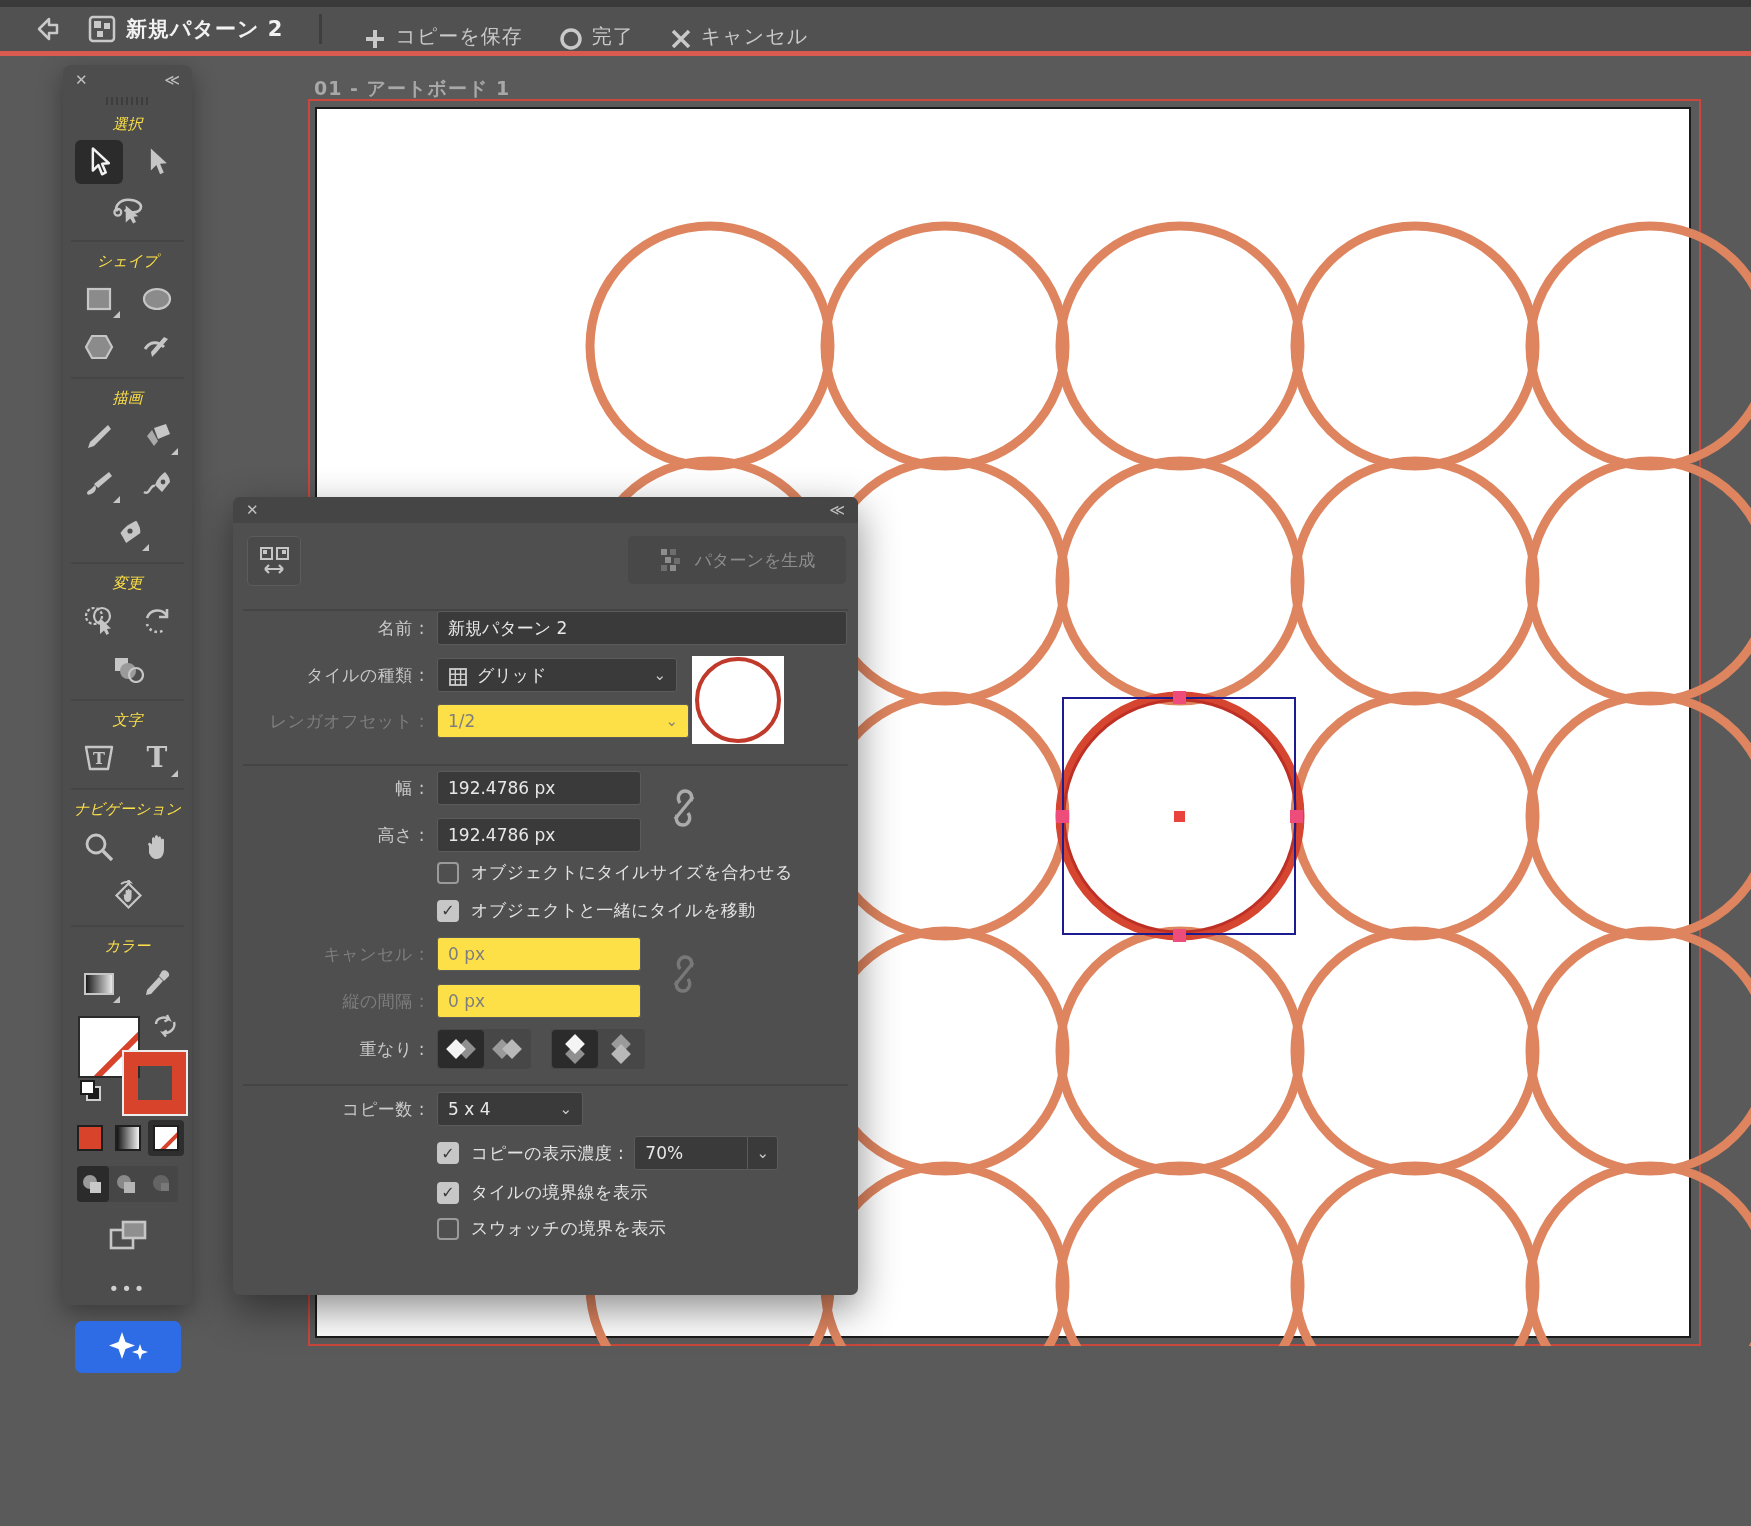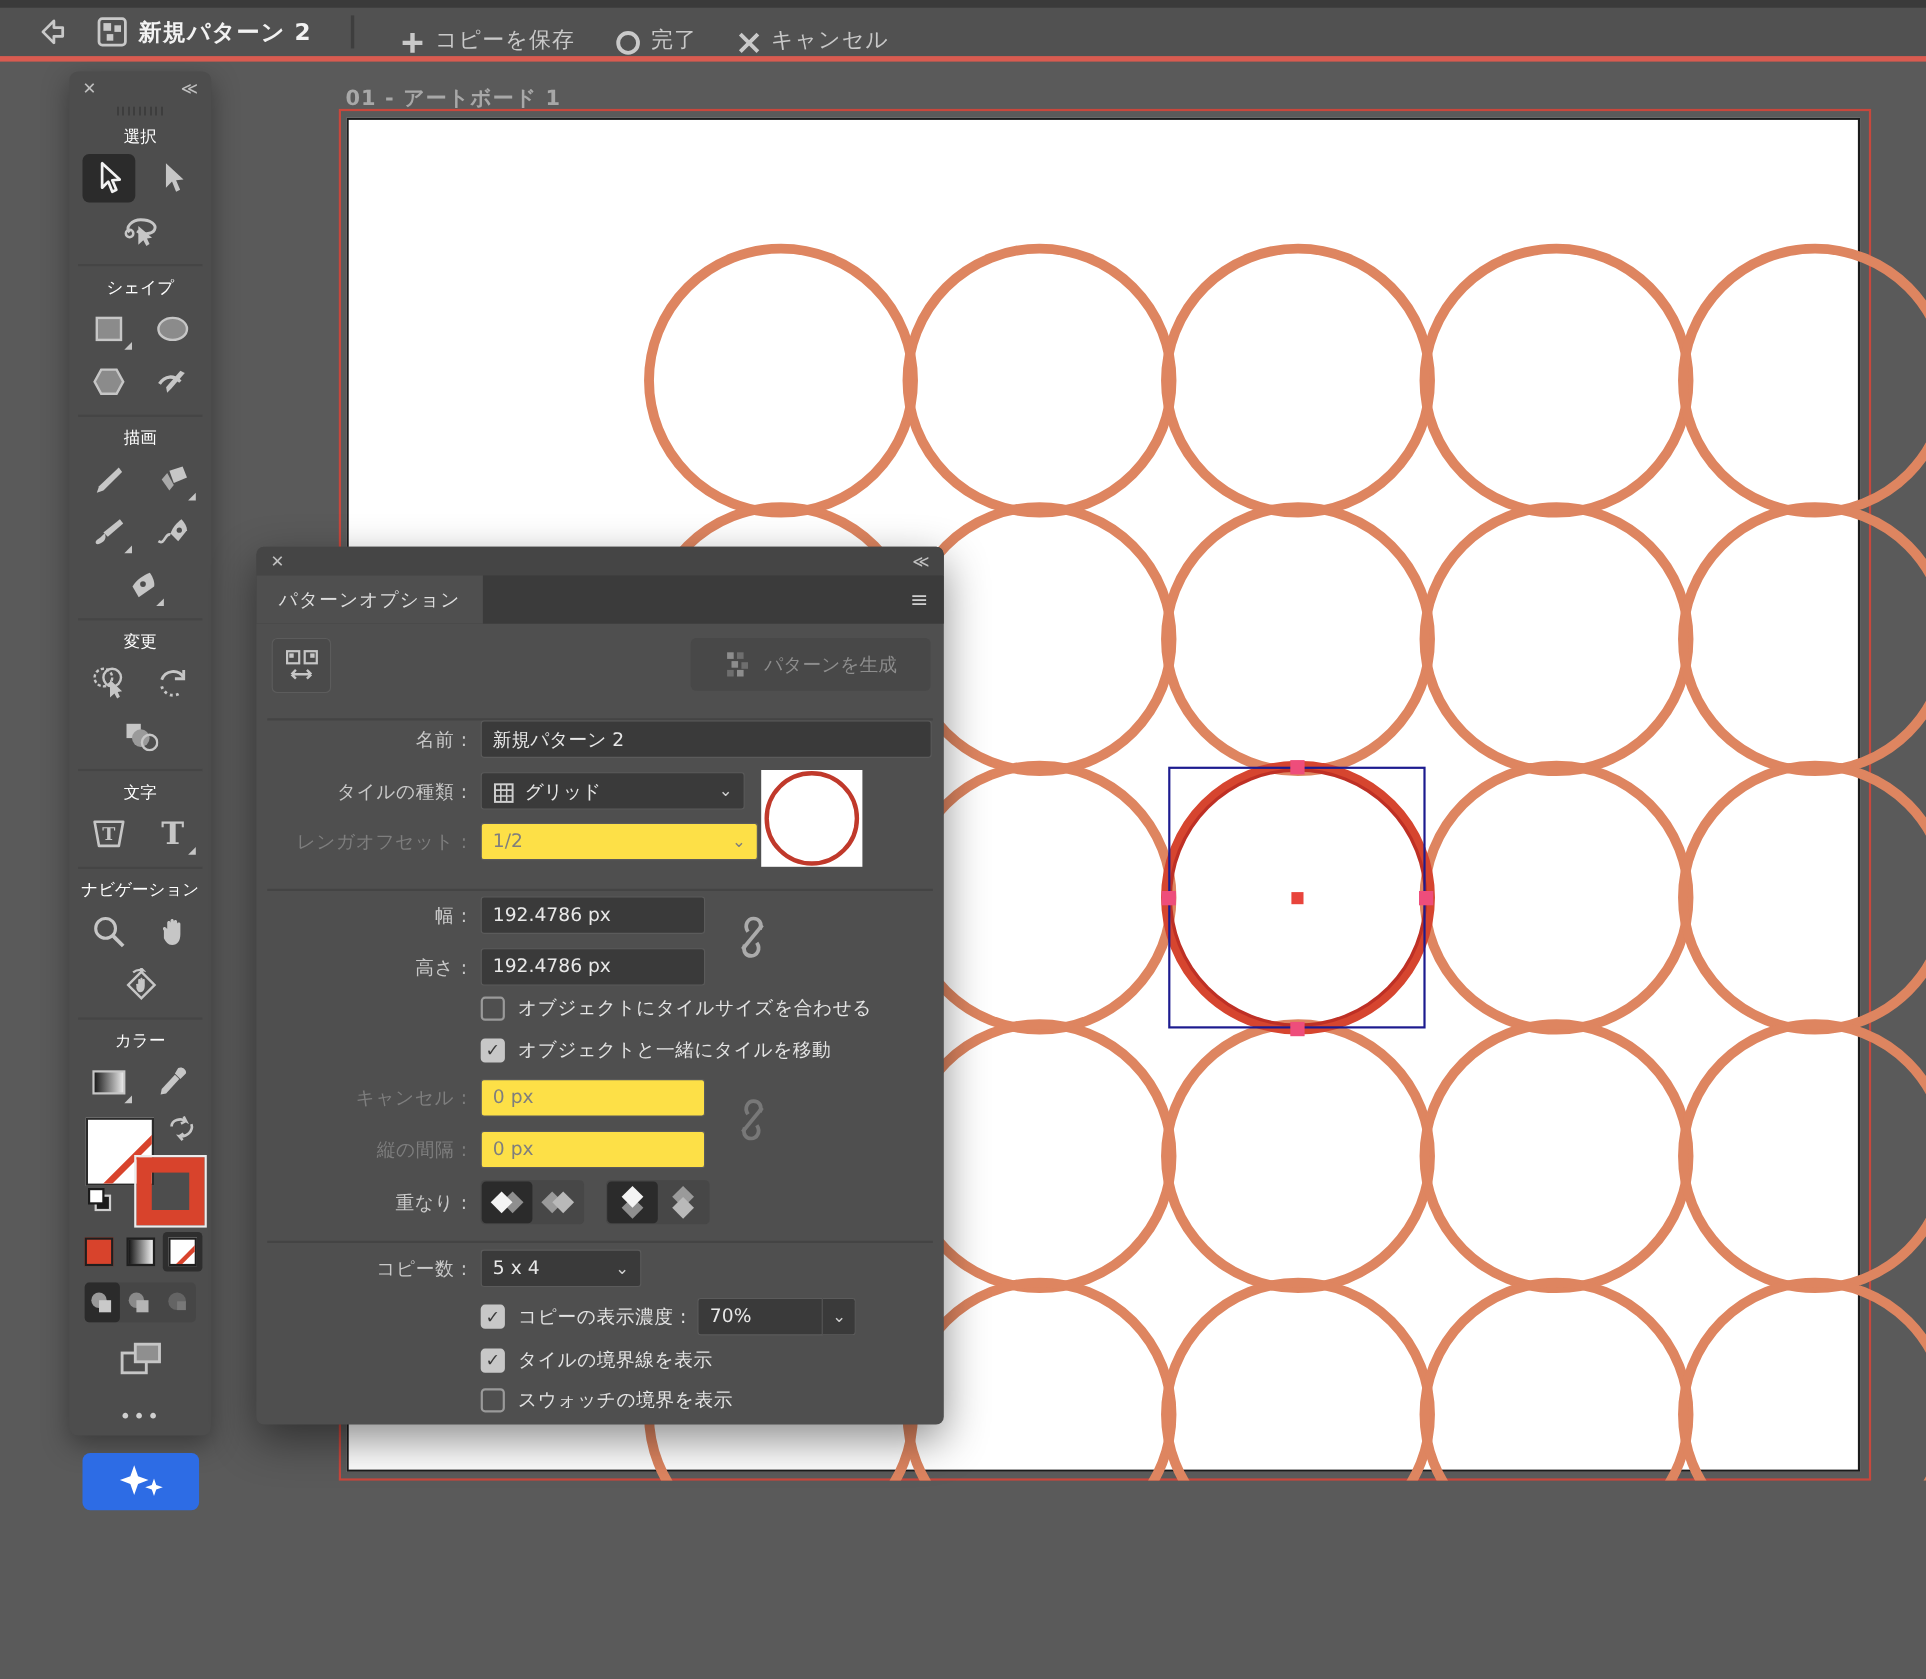--- a/index.html
+++ b/index.html
@@ -26,21 +26,21 @@
   #tile-box{position:absolute;border:2px solid #1C1B8F;box-sizing:border-box;z-index:6;}
   .handle{position:absolute;width:13px;height:13px;background:#EE4D7B;z-index:7;}
   .center-dot{position:absolute;width:11px;height:11px;background:#E8443C;z-index:7;}
   
   .tools{position:absolute;left:63px;top:65px;width:129px;height:1240px;background:#4D4D4D;
          border-radius:8px;z-index:20;box-shadow:0 8px 24px rgba(0,0,0,.35);box-sizing:border-box;}
   .tools-head{height:30px;display:flex;align-items:center;justify-content:space-between;padding:0 12px;}
   .ghost-ic{color:#C0C0C0;font-size:15px;line-height:1;}
   .grip{height:8px;margin:2px auto 6px;width:44px;
         background:repeating-linear-gradient(90deg,#3D3D3D 0 2px,transparent 2px 5px);}
-  .sec-label{color:#ffffff;font-size:15px;text-align:center;margin:10px 0 6px;}
+  .sec-label{color:#fde047;font-size:15px;text-align:center;margin:10px 0 6px;font-style:italic;}
   .tool-grid{display:flex;flex-wrap:wrap;justify-content:center;column-gap:10px;row-gap:4px;padding:0 6px;}
   .tool{width:48px;height:44px;display:flex;align-items:center;justify-content:center;position:relative;border-radius:6px;}
   .tool.active{background:#2B2B2B;}
   .tool svg{display:block;}
   .tri::after{content:"";position:absolute;right:3px;bottom:3px;border-left:7px solid transparent;border-bottom:7px solid #C6C6C6;}
   .tdiv{height:2px;background:#454545;margin:8px 8px 0 8px;}
   
   .fsblock{position:relative;height:100px;margin-top:8px;}
   .fill-swatch{position:absolute;left:15px;top:2px;width:62px;height:62px;background:#fff;border:2px solid #2B2B2B;box-sizing:border-box;overflow:hidden;}
   .fill-swatch::after{content:"";position:absolute;left:-8px;top:26px;width:110px;height:6px;background:#D8432C;transform:rotate(-45deg);}
@@ -416,24 +416,20 @@
       <path d="M36 14 L38 20 L44 22 L38 24 L36 30 L34 24 L28 22 L34 20 Z" fill="#FFFFFF"></path>
     </svg>
   </div>
 </div>
 
 <div class="popt">
   <div class="popt-head">
     <span class="ghost-ic">✕</span>
     <span class="ghost-ic">≪</span>
   </div>
-  <div class="popt-tabs">
-    <div class="popt-tab">パターンオプション</div>
-    <span class="popt-menu">≡</span>
-  </div>
   <div class="popt-body">
 
     <div class="tilebtn">
       <svg width="34" height="32" viewBox="0 0 34 32">
         <rect x="4" y="3" width="11" height="11" fill="none" stroke="#C6C6C6" stroke-width="2"></rect>
           <rect x="6" y="5" width="4" height="4" fill="#C6C6C6"></rect>
         <rect x="20" y="3" width="11" height="11" fill="none" stroke="#C6C6C6" stroke-width="2"></rect>
           <rect x="25" y="5" width="4" height="4" fill="#C6C6C6"></rect>
         <path d="M8 24 H26 M8 24 L12 20 M8 24 L12 28 M26 24 L22 20 M26 24 L22 28" stroke="#C6C6C6" stroke-width="2.2" fill="none"></path>
       </svg>

